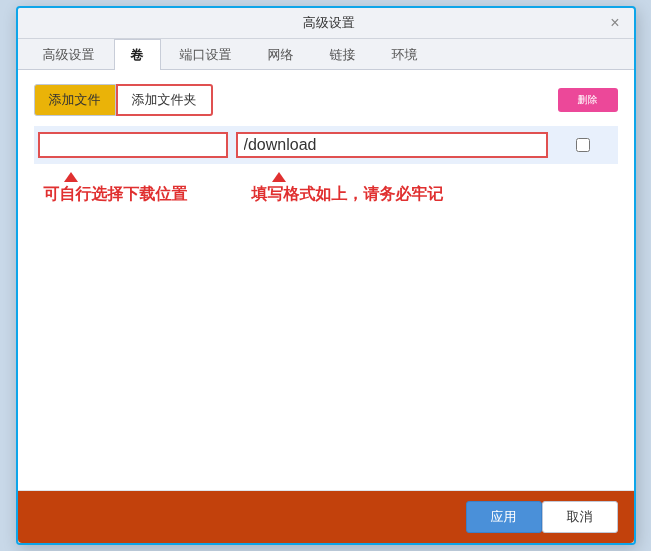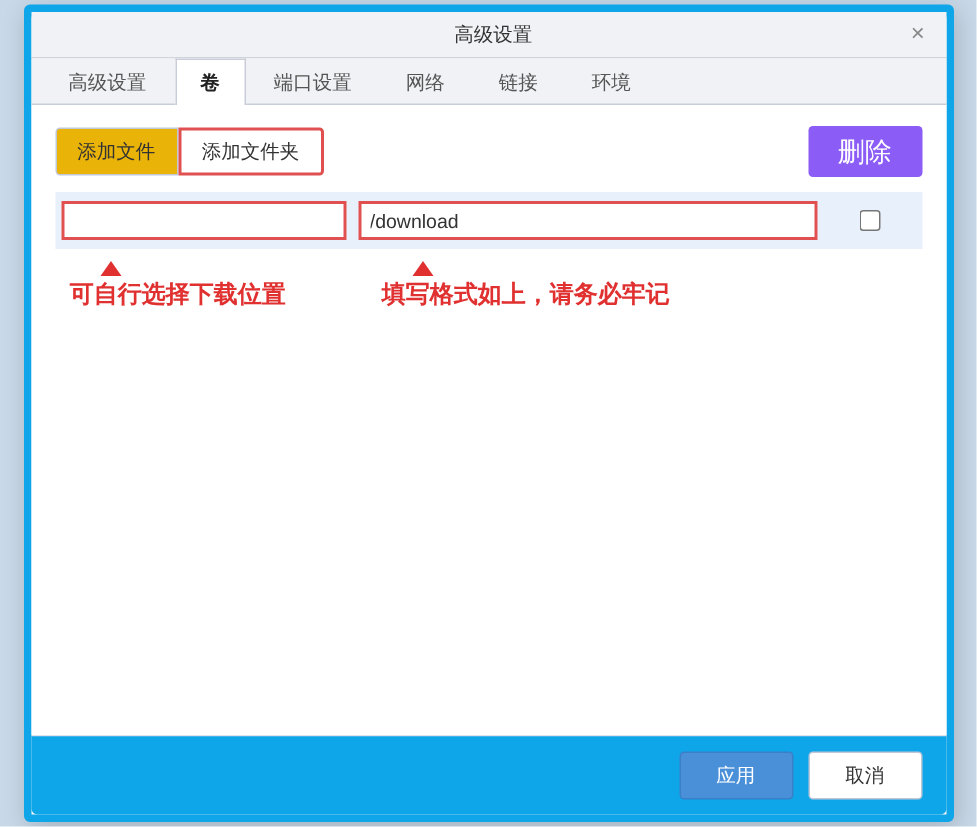--- a/index.html
+++ b/index.html
@@ -9,21 +9,21 @@
       align-items: center;
       justify-content: center;
       width: 651px;
       height: 551px;
       font-family: "Microsoft YaHei", "SimHei", Arial, sans-serif;
       font-size: 13px;
     }
     .dialog {
       width: 620px;
       background: #f5f5f5;
-      border: 5px solid #0ea5e9;
+      border: 2px solid #0ea5e9;
       border-radius: 4px;
       box-shadow: 2px 4px 16px rgba(0,0,0,0.18);
     }
     .title-bar {
       background: #f0f2f6;
       border-bottom: 1px solid #d0d4dc;
       display: flex;
       align-items: center;
       justify-content: space-between;
       padding: 6px 12px;
@@ -104,26 +104,26 @@
       border-left: none;
     }
     .sub-btn.active-btn {
       background: #fff;
       border: 2px solid #e05050;
       z-index: 1;
       text-align: center;
     }
     .delete-btn {
       padding: 5px 20px;
-      background: #8b5cf6;
+      background: #ec4899;
       color: #fff;
       border: none;
       border-radius: 3px;
       cursor: pointer;
-      font-size: 18px;
+      font-size: 10px;
       font-family: inherit;
     }
     
     .table-header {
       display: flex;
       align-items: center;
       padding: 4px 0 4px 4px;
       border-bottom: 1px solid #e0e4ea;
       color: #444;
       font-size: 13px;
@@ -159,21 +159,21 @@
       font-size: 12px;
       color: #aaa;
       height: 26px;
     }
     .mount-input-box {
       flex: 1;
       margin-left: 8px;
       border: 2px solid #e05050;
       background: #fff;
       padding: 3px 6px;
-      font-size: 13px;
+      font-size: 16px;
       color: #333;
       height: 26px;
     }
     .readonly-check {
       width: 70px;
       display: flex;
       align-items: center;
       justify-content: center;
     }
     .readonly-check input[type=checkbox] {
@@ -207,24 +207,23 @@
       border-right: 7px solid transparent;
       border-bottom: 10px solid #e03030;
       margin-bottom: 2px;
       margin-left: 20px;
     }
     
     .footer {
       display: flex;
       justify-content: flex-end;
       align-items: center;
-      gap: 10px;
       padding: 10px 16px;
       border-top: 1px solid #e0e4ea;
-      background: #0ea5e9;
+      background: #c2410c;
       border-radius: 0 0 4px 4px;
     }
     .footer-btn {
       padding: 6px 24px;
       border-radius: 3px;
       font-size: 13px;
       cursor: pointer;
       font-family: inherit;
     }
     .apply-btn {

